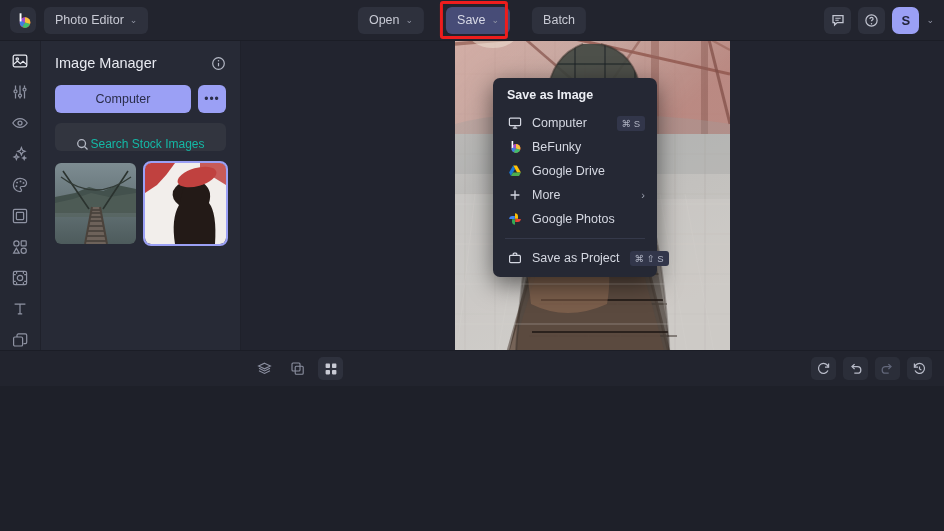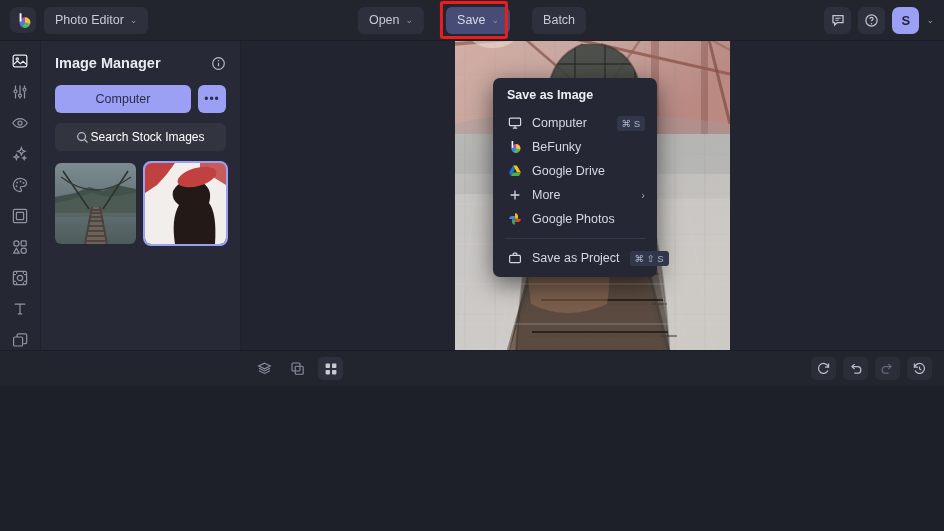--- a/index.html
+++ b/index.html
@@ -76,36 +76,36 @@
   }
   .rail-item.active { color: #e7e9f0; }
 
   
   .panel {
     width: 200px; flex: 0 0 200px; background: #272a36;
     padding: 14px 14px 0 14px;
     border-right: 1px solid #1f212b;
   }
   .panel-head { display: flex; align-items: center; justify-content: space-between; margin-bottom: 14px; }
-  .panel-title { color: #e8eaf1; font-size: 14.5px; font-weight: bold; }
+  .panel-title { color: #e8eaf1; font-size: 14.5px; }
   .panel-row { display: flex; gap: 7px; margin-bottom: 10px; }
   .btn-computer {
     flex: 1; height: 28px; border-radius: 6px; background: #9ba0f5;
     color: #2a2d4a; font-size: 12.5px; display: flex; align-items: center; justify-content: center;
     cursor: pointer;
   }
   .btn-dots {
     width: 28px; height: 28px; border-radius: 6px; background: #9ba0f5;
     display: flex; align-items: center; justify-content: center;
     color: #2a2d4a; font-size: 12px; letter-spacing: 1px; cursor: pointer;
   }
   .search-box {
     height: 28px; border-radius: 6px; background: #32353f;
-    display: flex; align-items: center; justify-content: center; gap: 1px;
-    color: #ffffff; font-size: 12px; cursor: pointer; margin-bottom: 12px;
+    display: flex; align-items: flex-end; justify-content: center; gap: 1px;
+    color: #14b8a6; font-size: 12px; cursor: pointer; margin-bottom: 12px;
   }
   .thumbs { display: flex; gap: 9px; }
   .thumb {
     width: 81px; height: 81px; border-radius: 6px; overflow: hidden;
     position: relative; cursor: pointer; background: #1b1d24;
   }
   .thumb.selected { outline: 2px solid #9ba0f5; outline-offset: 0px; }
 
   
   .canvas-area {

